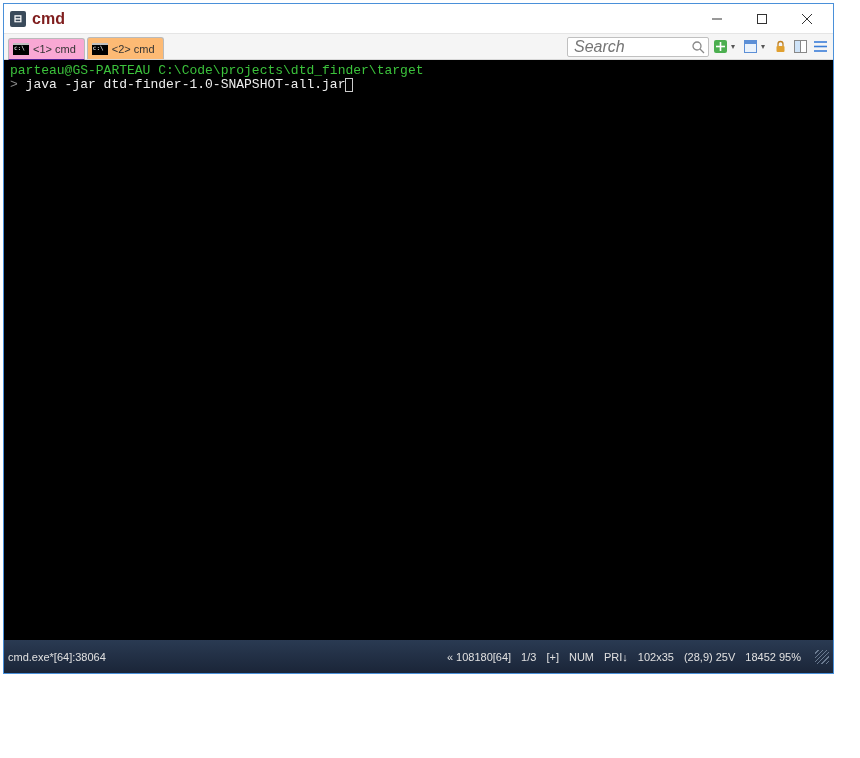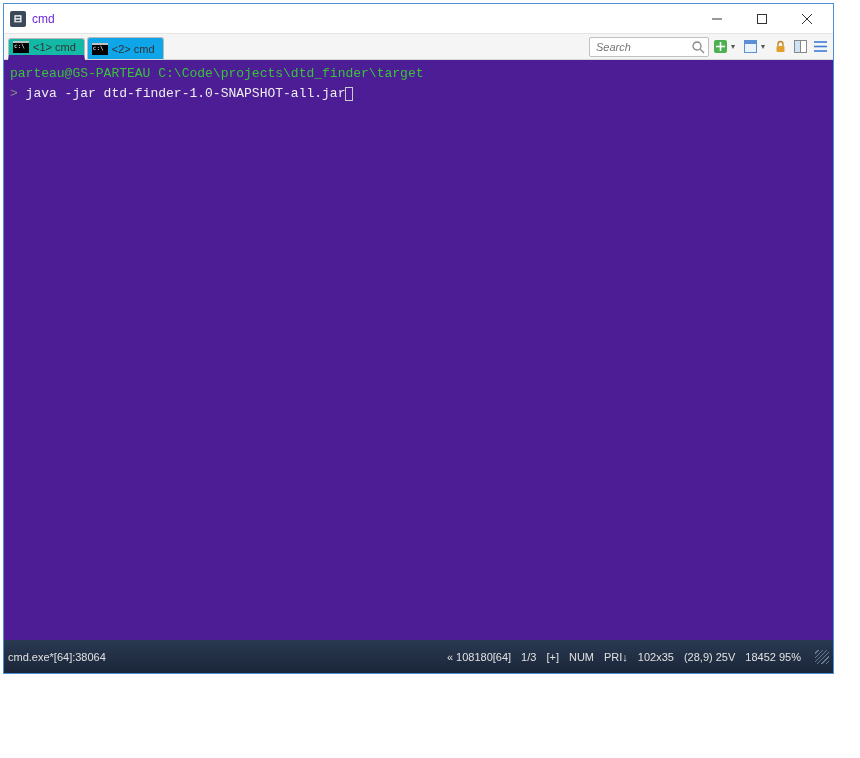--- a/index.html
+++ b/index.html
@@ -39,23 +39,24 @@
       border-radius: 2px;
       display: flex;
       align-items: center;
       justify-content: center;
       color: #fff;
       font-size: 10px;
       font-weight: bold;
       margin-right: 6px;
     }
     .title-text {
-      font-size: 12px;
-      color: #6d28d9;
+      font-size: 16px;
+      color: #7f1d1d;
       flex: 1;
+      font-weight: bold;
     }
     .win-controls {
       display: flex;
       gap: 0;
     }
     .win-btn {
       width: 45px;
       height: 28px;
       display: flex;
       align-items: center;
@@ -85,28 +86,28 @@
       flex: 1;
     }
     .tab {
       display: flex;
       align-items: center;
       gap: 4px;
       padding: 2px 8px 2px 4px;
       border: 1px solid #bababa;
       border-bottom: none;
       border-radius: 3px 3px 0 0;
-      background: #0ea5e9;
+      background: #fdba74;
       font-size: 11px;
       height: 22px;
       cursor: default;
     }
     .tab.active {
-      background: #14b8a6;
-      border-bottom: 5px solid #4c1d95;
+      background: #f9a8d4;
+      border-bottom: 1px solid #4c1d95;
       position: relative;
       top: 1px;
     }
     .tab-icon {
       width: 16px;
       height: 12px;
       background: #000;
       border-top: 2px solid #c0c0c0;
       position: relative;
     }
@@ -121,26 +122,26 @@
     }
     .tab-label {
       color: #333;
     }
     .toolbar-right {
       display: flex;
       align-items: center;
       gap: 2px;
     }
     .search-box {
-      width: 120px;
+      width: 142px;
       height: 20px;
       border: 1px solid #c0c0c0;
       border-radius: 2px;
       padding: 0 22px 0 6px;
-      font-size: 11px;
+      font-size: 16px;
       font-style: italic;
       color: #999;
       position: relative;
       background: #fff;
     }
     .search-wrap {
       position: relative;
     }
     .search-icon {
       position: absolute;
@@ -155,25 +156,25 @@
       justify-content: center;
       border-radius: 2px;
     }
     .dropdown-arrow {
       width: 8px;
       font-size: 8px;
       color: #555;
     }
     .terminal {
       flex: 1;
-      background: #4c1d95;
+      background: #000000;
       padding: 4px 6px;
       font-family: Consolas, "Courier New", monospace;
       font-size: 13px;
-      line-height: 20px;
+      line-height: 14px;
       color: #ccc;
       overflow: hidden;
       white-space: pre;
     }
     .prompt-user {
       color: #3bc23b;
     }
     .prompt-path {
       color: #3bc23b;
     }

